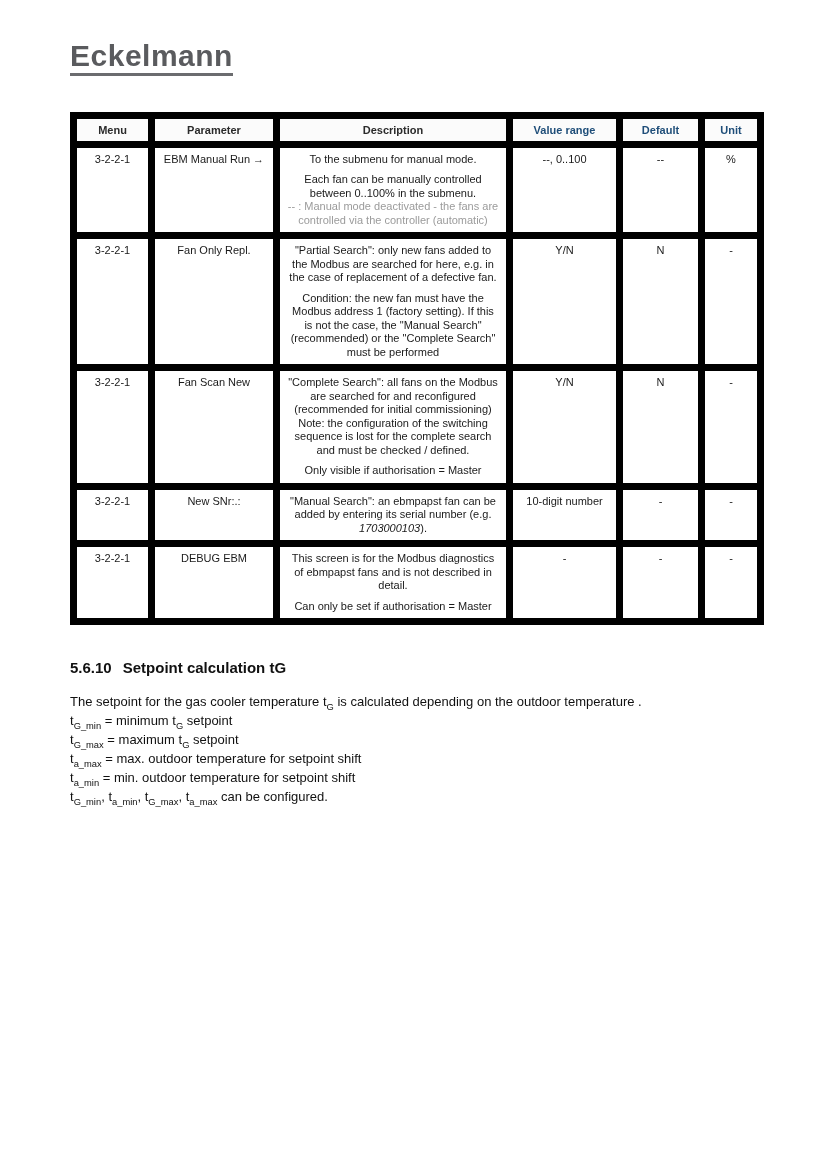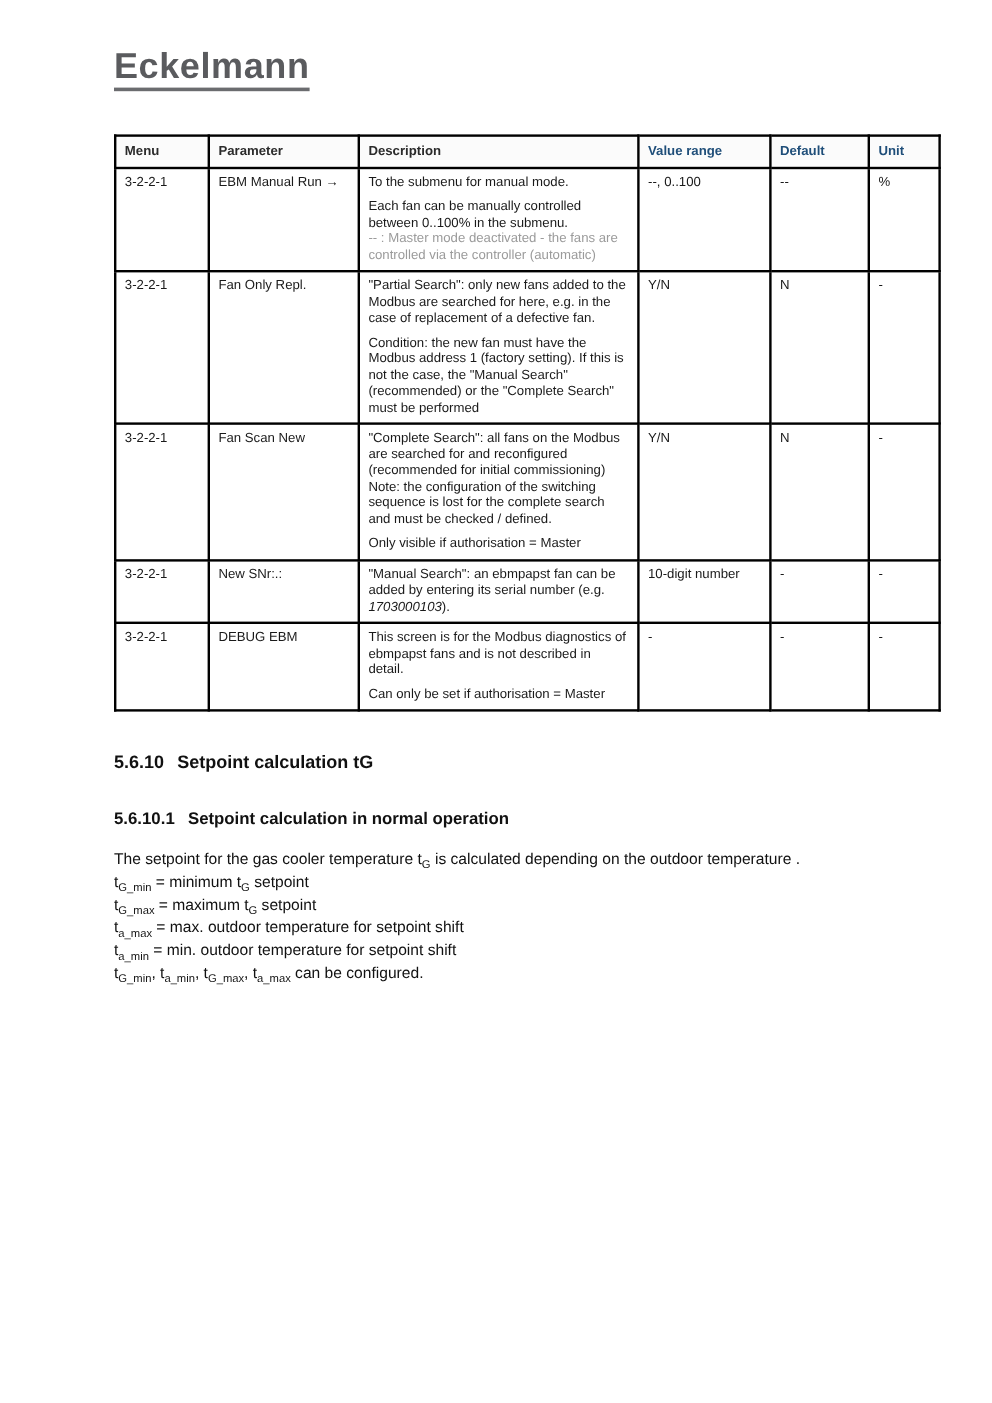--- a/index.html
+++ b/index.html
@@ -5,21 +5,20 @@
   * { margin:0; padding:0; box-sizing:border-box; }
   html,body { background:#ffffff; }
   .page {
     position:relative;
     width:827px; height:1169px;
     margin:0 auto;
     background:#ffffff;
     font-family:"Liberation Sans", sans-serif;
     color:#1a1a1a;
     overflow:hidden;
-    padding-left:25px;
   }
   .content { padding:0 70px; }
 
   
   .logo {
     display:inline-block;
     margin-top:40px;
     font-size:30px;
     font-weight:bold;
     letter-spacing:0.5px;
@@ -31,23 +30,23 @@
 
   
   table.param-table {
     width:100%;
     border-collapse:collapse;
     table-layout:fixed;
     margin-top:36px;
     font-size:11px;
   }
   .param-table th, .param-table td {
-    border:2px solid #000000;
+    border:7px solid #000000;
     padding:5px 7px;
-    text-align:left;
+    text-align:center;
     vertical-align:top;
   }
   .param-table th {
     font-weight:bold;
     color:#2b2b2b;
     height:27px;
     vertical-align:middle;
     background:#fbfbfb;
   }
   .param-table th.accent { color:#1f4e79; }
@@ -120,21 +119,21 @@
             <th class="accent">Unit</th>
           </tr>
       </thead>
       <tbody>
           <tr>
             <td>3-2-2-1</td>
             <td class="muted">EBM Manual Run →</td>
             <td>
               <p class="desc">To the submenu for manual mode.</p>
               <p class="desc gap">Each fan can be manually controlled between 0..100% in the submenu.</p>
-              <p class="desc muted">-- : Master mode deactivated - the fans are controlled via the controller (automatic)</p>
+              <p class="desc muted">-- : Manual mode deactivated - the fans are controlled via the controller (automatic)</p>
             </td>
             <td>--, 0..100</td>
             <td>--</td>
             <td>%</td>
           </tr>
           <tr>
             <td>3-2-2-1</td>
             <td>Fan Only Repl.</td>
             <td>
               <p class="desc">"Partial Search": only new fans added to the Modbus are searched for here, e.g. in the case of replacement of a defective fan.</p>
@@ -178,23 +177,20 @@
             <td>-</td>
           </tr>
         </tbody>
     </table>
 
     <h2 class="sec">
       <span class="num">5.6.10</span><span>Setpoint calculation tG</span>
     </h2>
 
 
-    <h3 class="sec">
-      <span class="num">5.6.10.1</span><span>Setpoint calculation in normal operation</span>
-    </h3>
 
     <div class="deflines">
         <div class="defline">The setpoint for the gas cooler temperature t<sub>G</sub> is calculated depending on the outdoor temperature .</div>
         <div class="defline">t<sub>G_min</sub> = minimum t<sub>G</sub> setpoint</div>
         <div class="defline">t<sub>G_max</sub> = maximum t<sub>G</sub> setpoint</div>
         <div class="defline">t<sub>a_max</sub> = max. outdoor temperature for setpoint shift</div>
         <div class="defline">t<sub>a_min</sub> = min. outdoor temperature for setpoint shift</div>
         <div class="defline">t<sub>G_min</sub>, t<sub>a_min</sub>, t<sub>G_max</sub>, t<sub>a_max</sub> can be configured.</div>
       </div>
 

